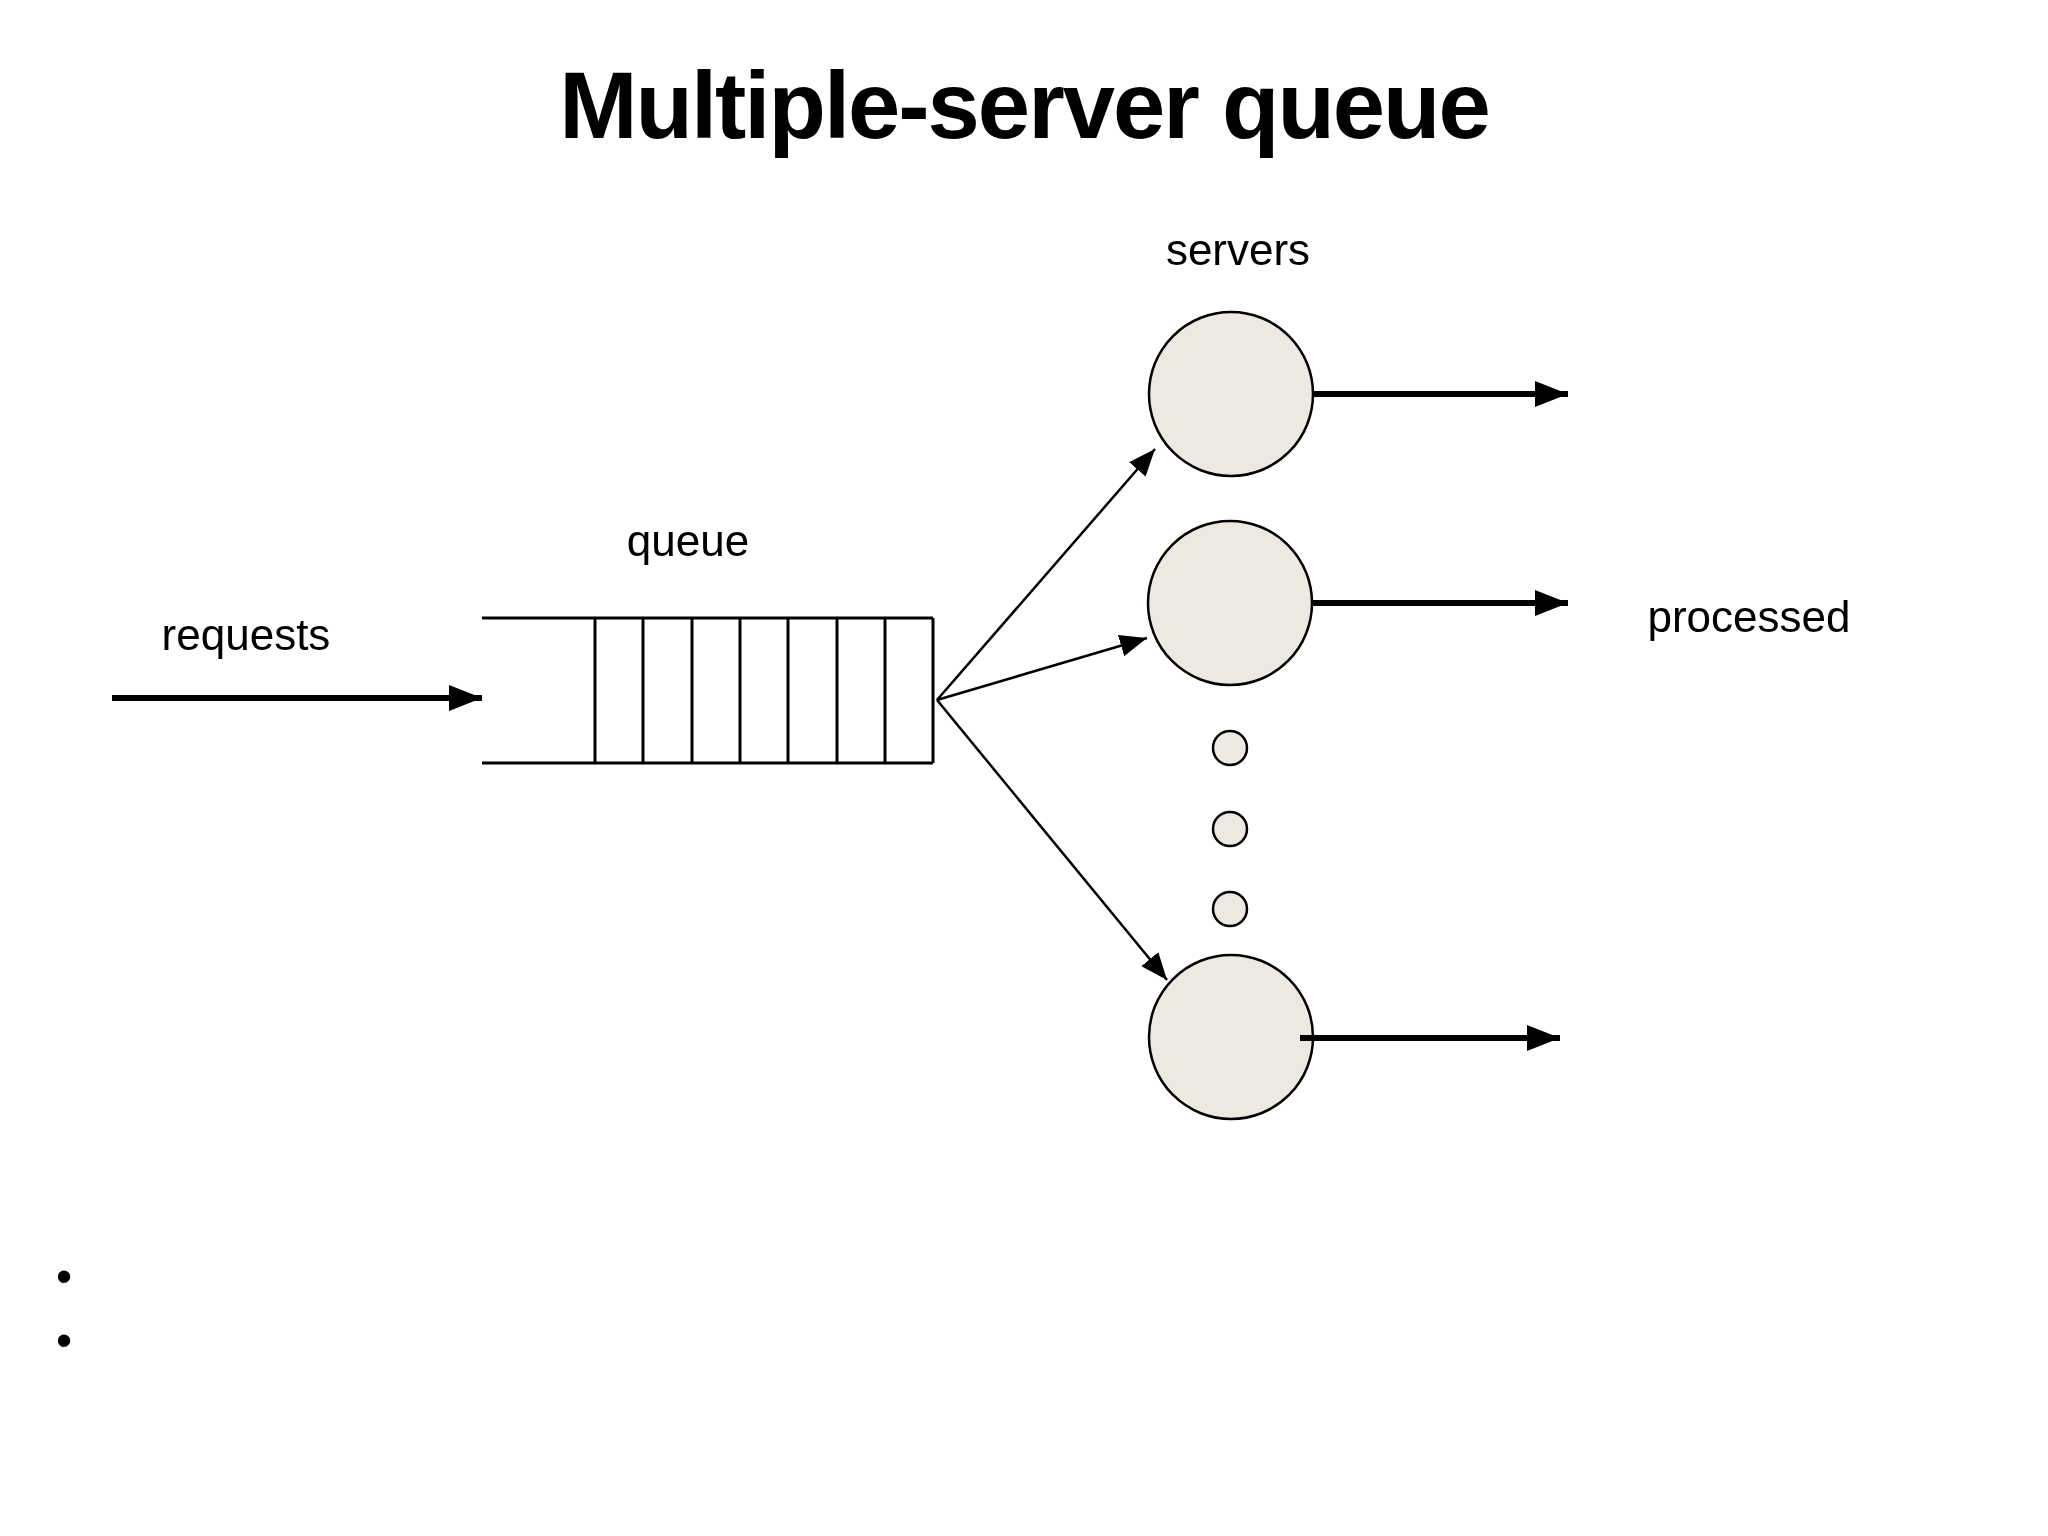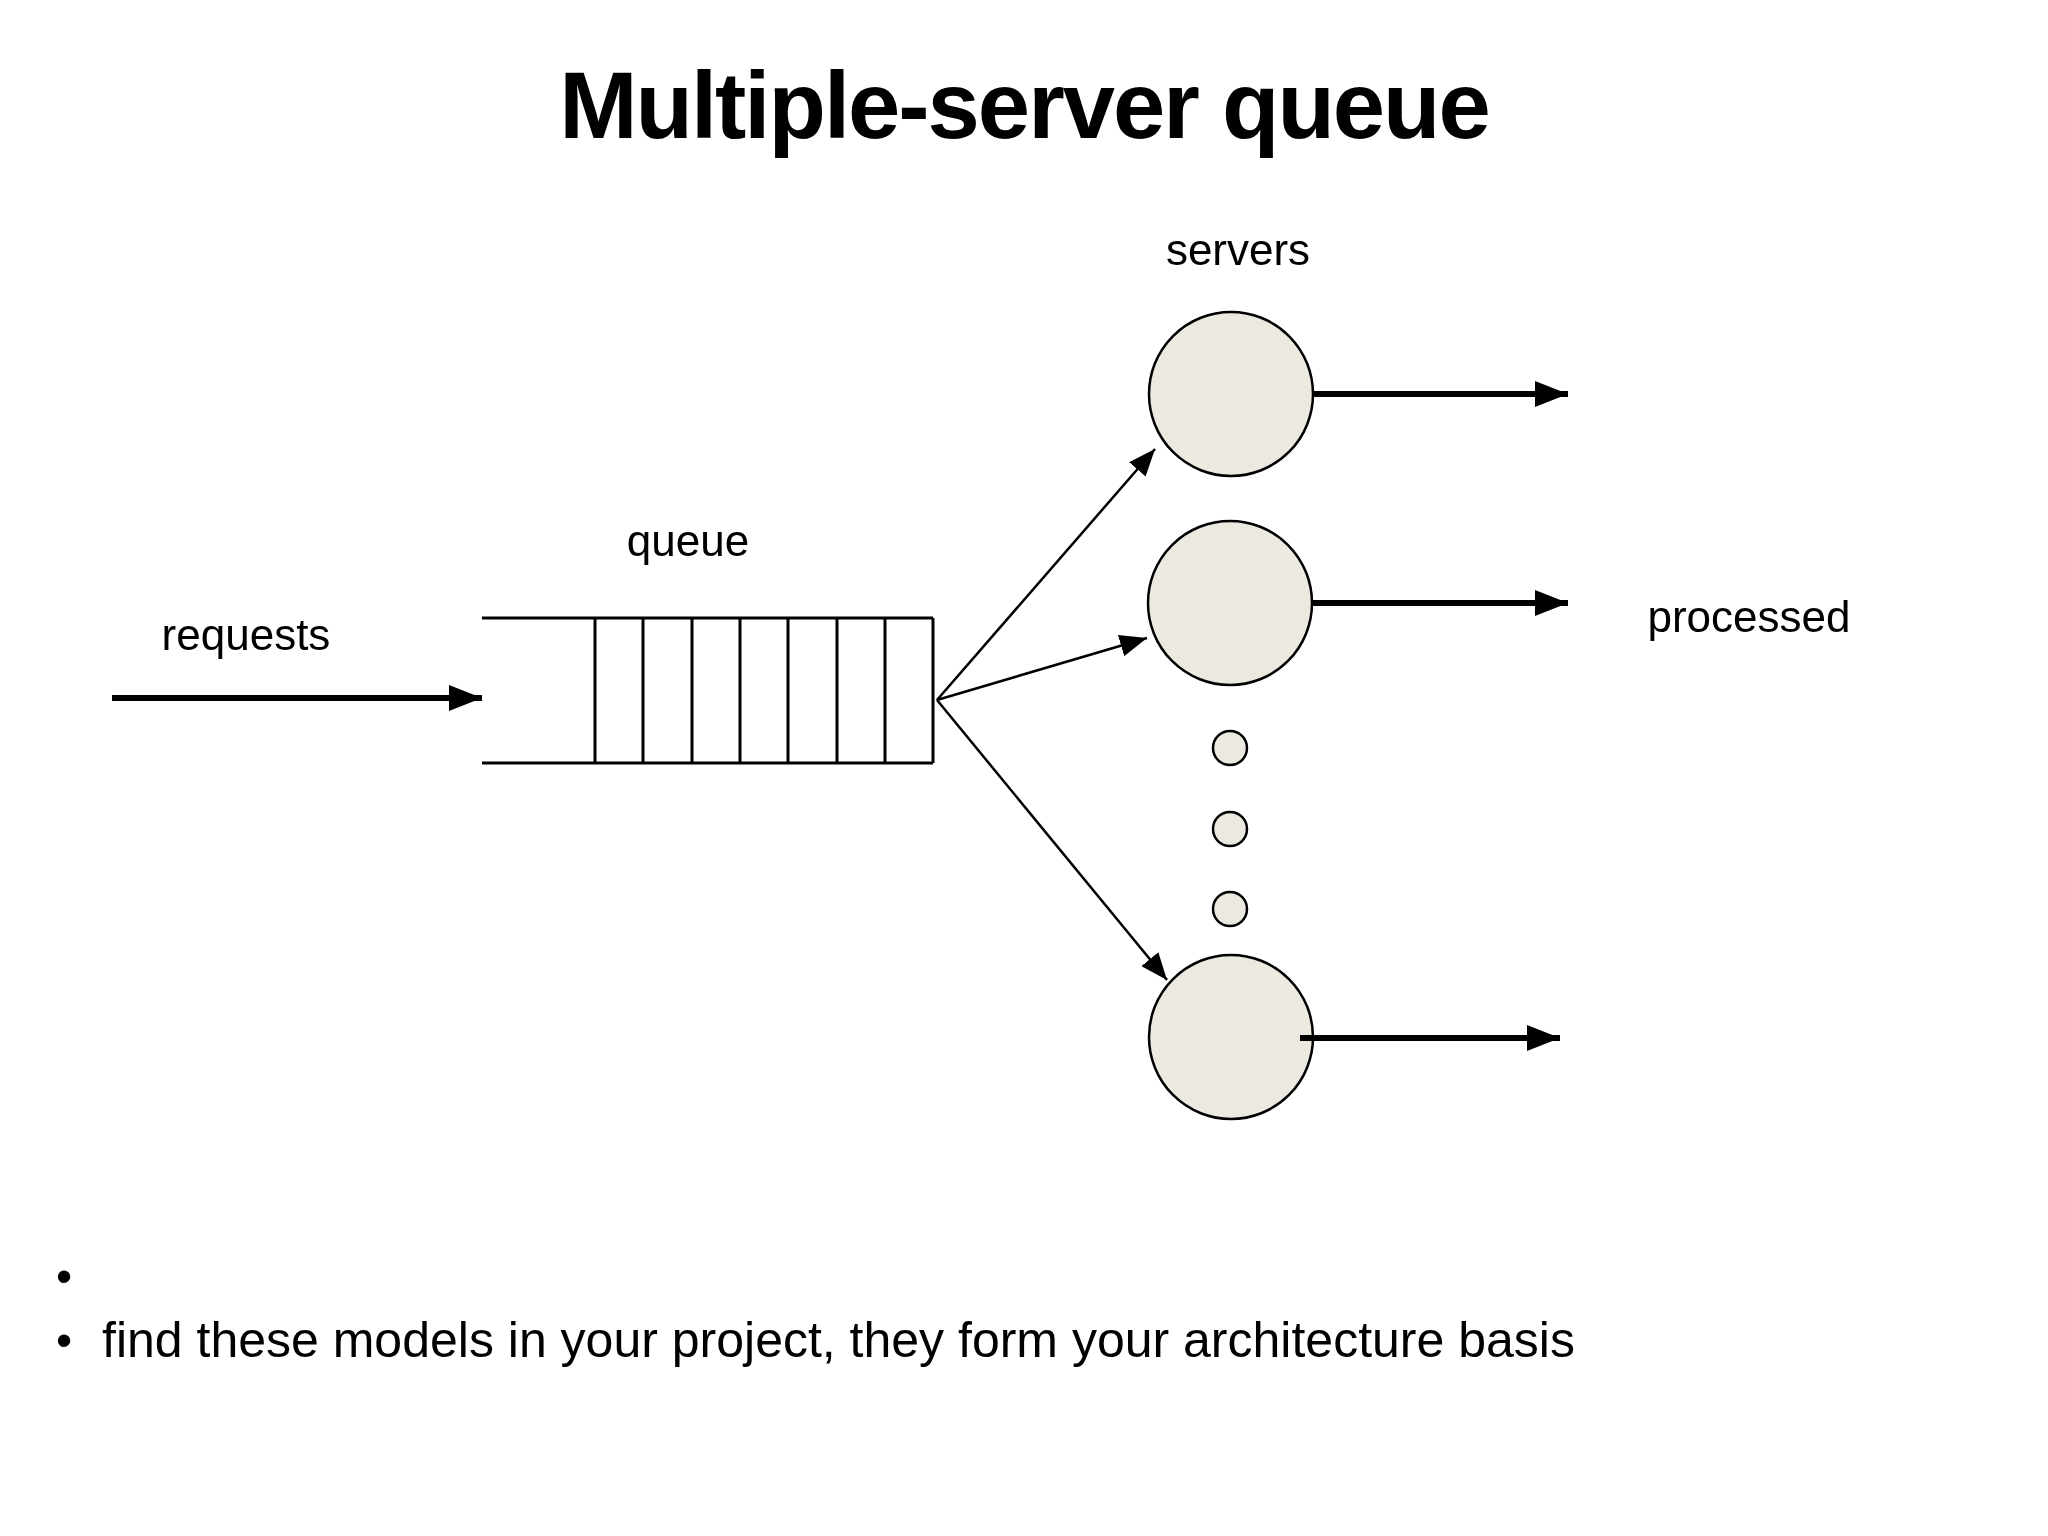--- a/index.html
+++ b/index.html
@@ -107,17 +107,16 @@
     <line x1="1313" y1="603" x2="1568" y2="603" stroke="#000000" stroke-width="6" marker-end="url(#ah-l)"></line>
     <line x1="1300" y1="1038" x2="1560" y2="1038" stroke="#000000" stroke-width="6" marker-end="url(#ah-l)"></line>
   </svg>
 
   <div class="bullets">
     <div class="bullet-line">
       <span class="bullet-marker">•</span>
     </div>
     <div class="bullet-line">
       <span class="bullet-marker">•</span>
-      <span class="bullet-text">find these models in your project, they form your architecture basis</span>
     </div>
   </div>
 
 </div>
 
 </body></html>

